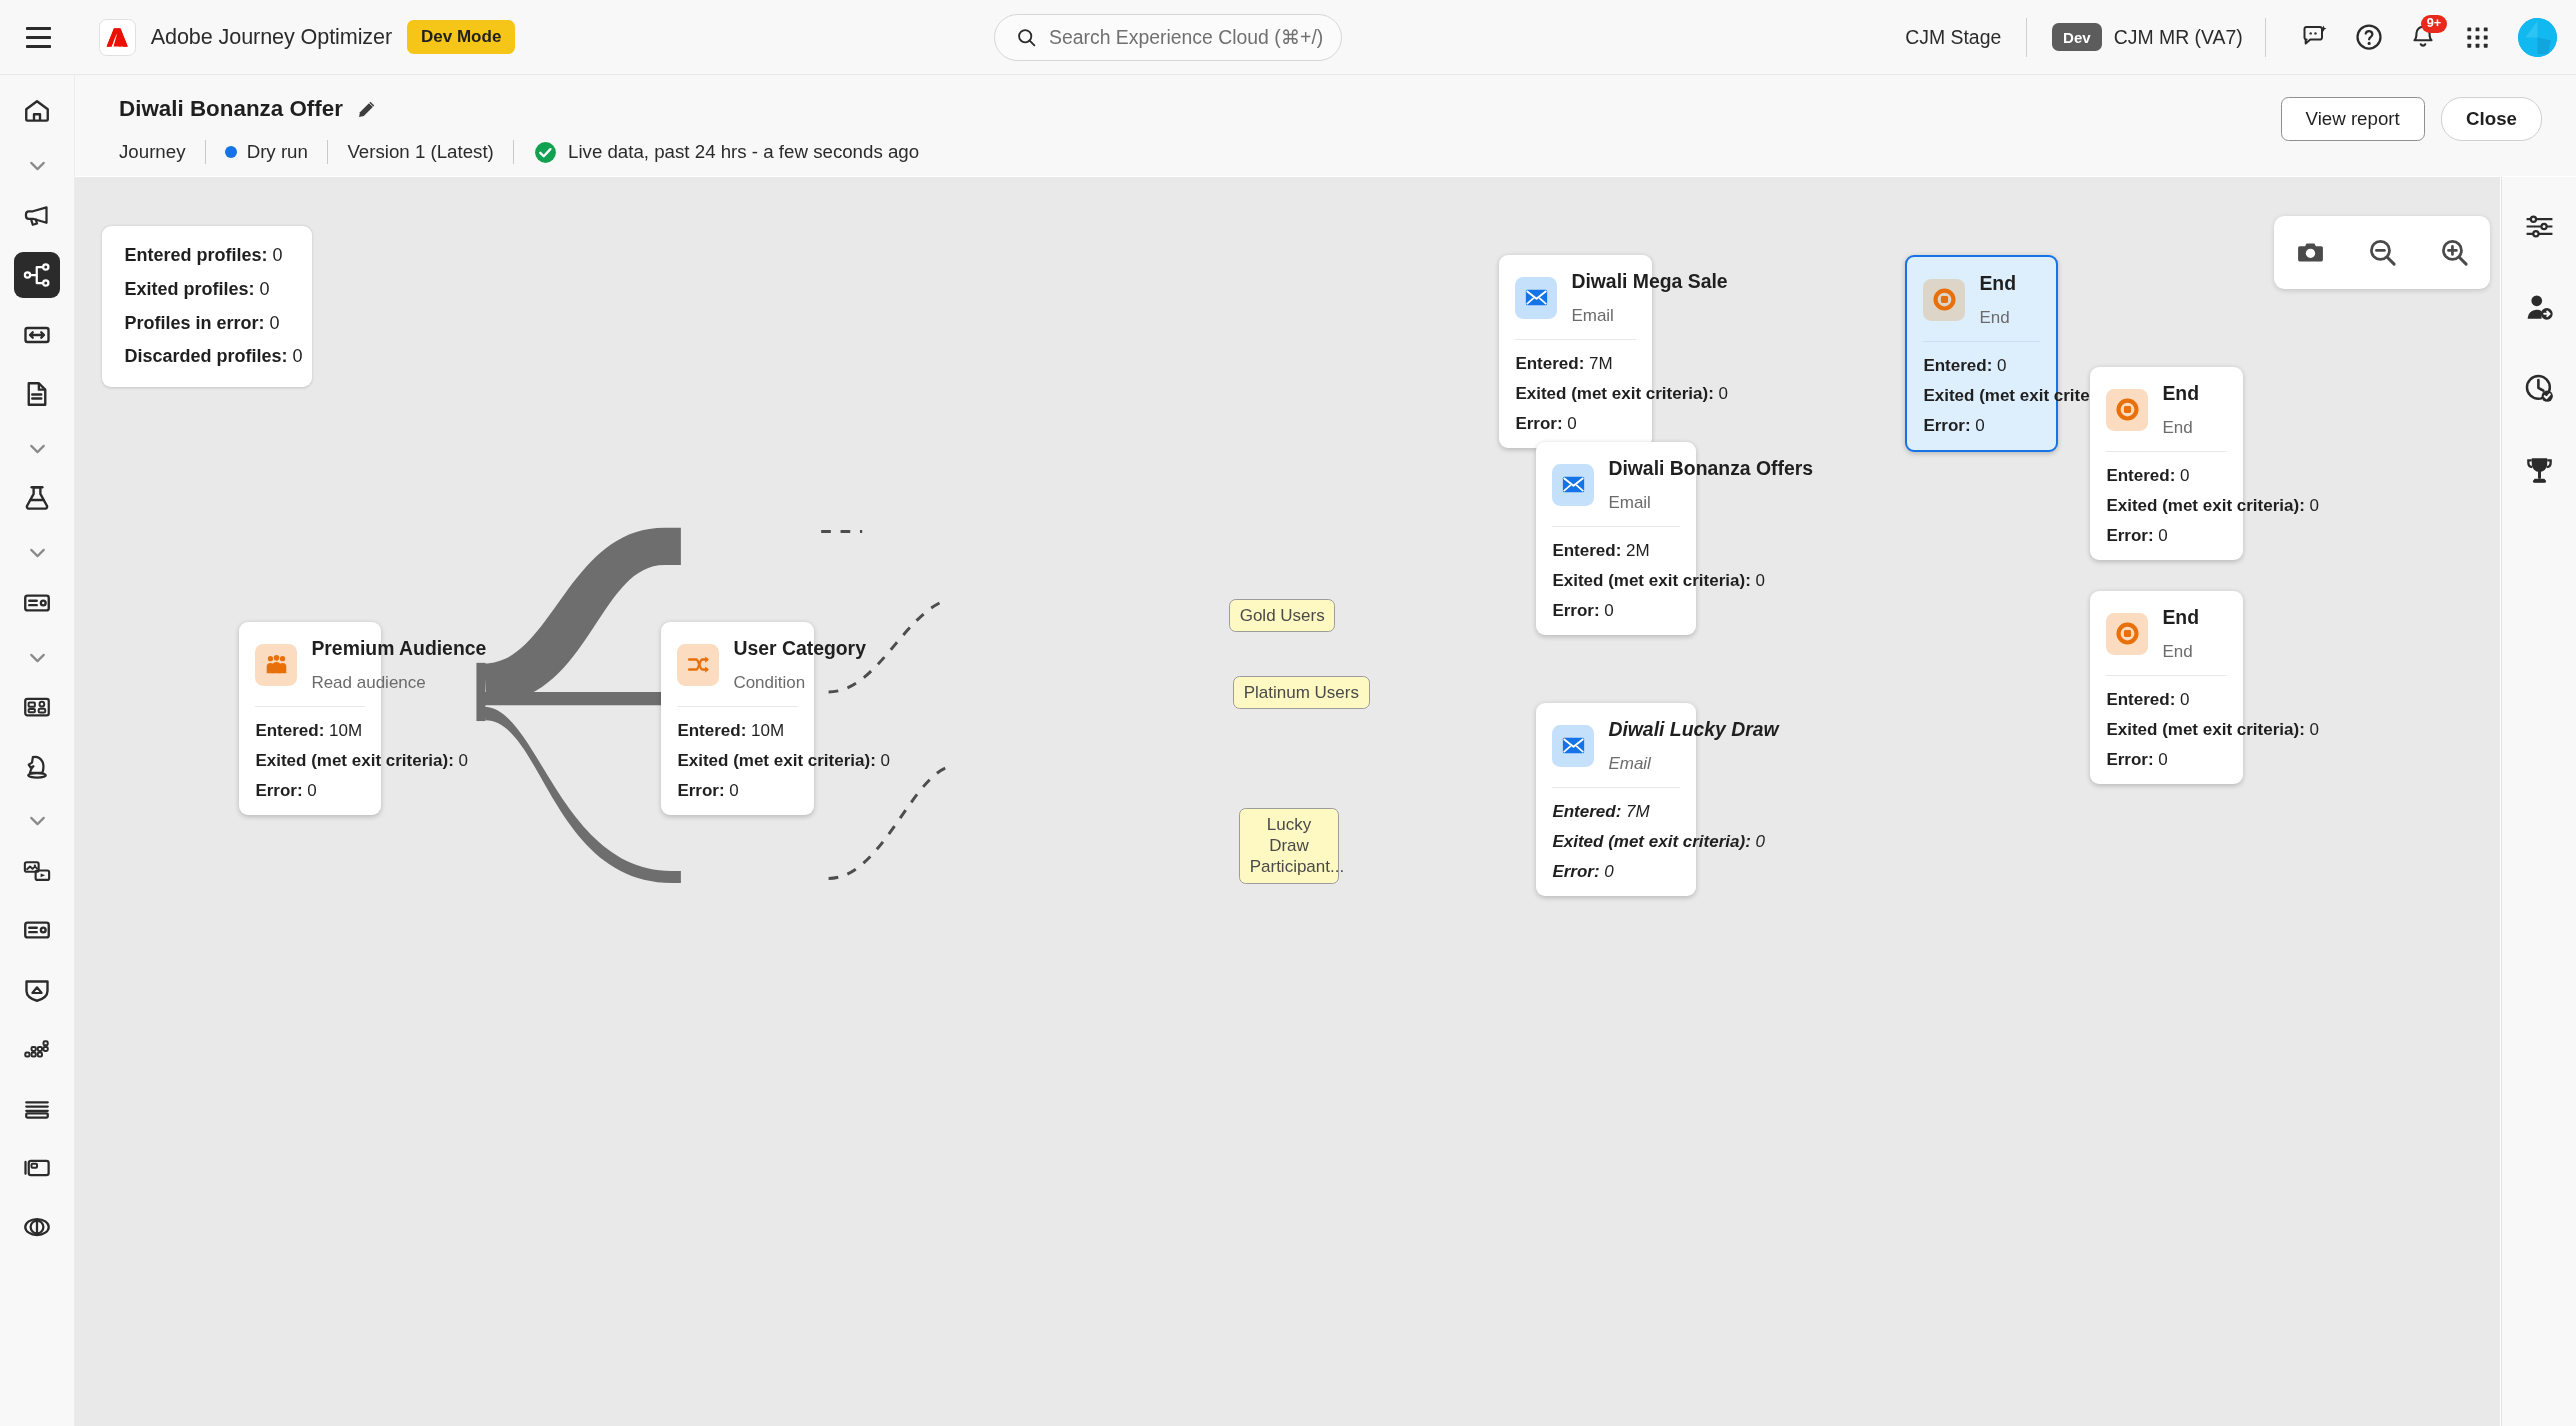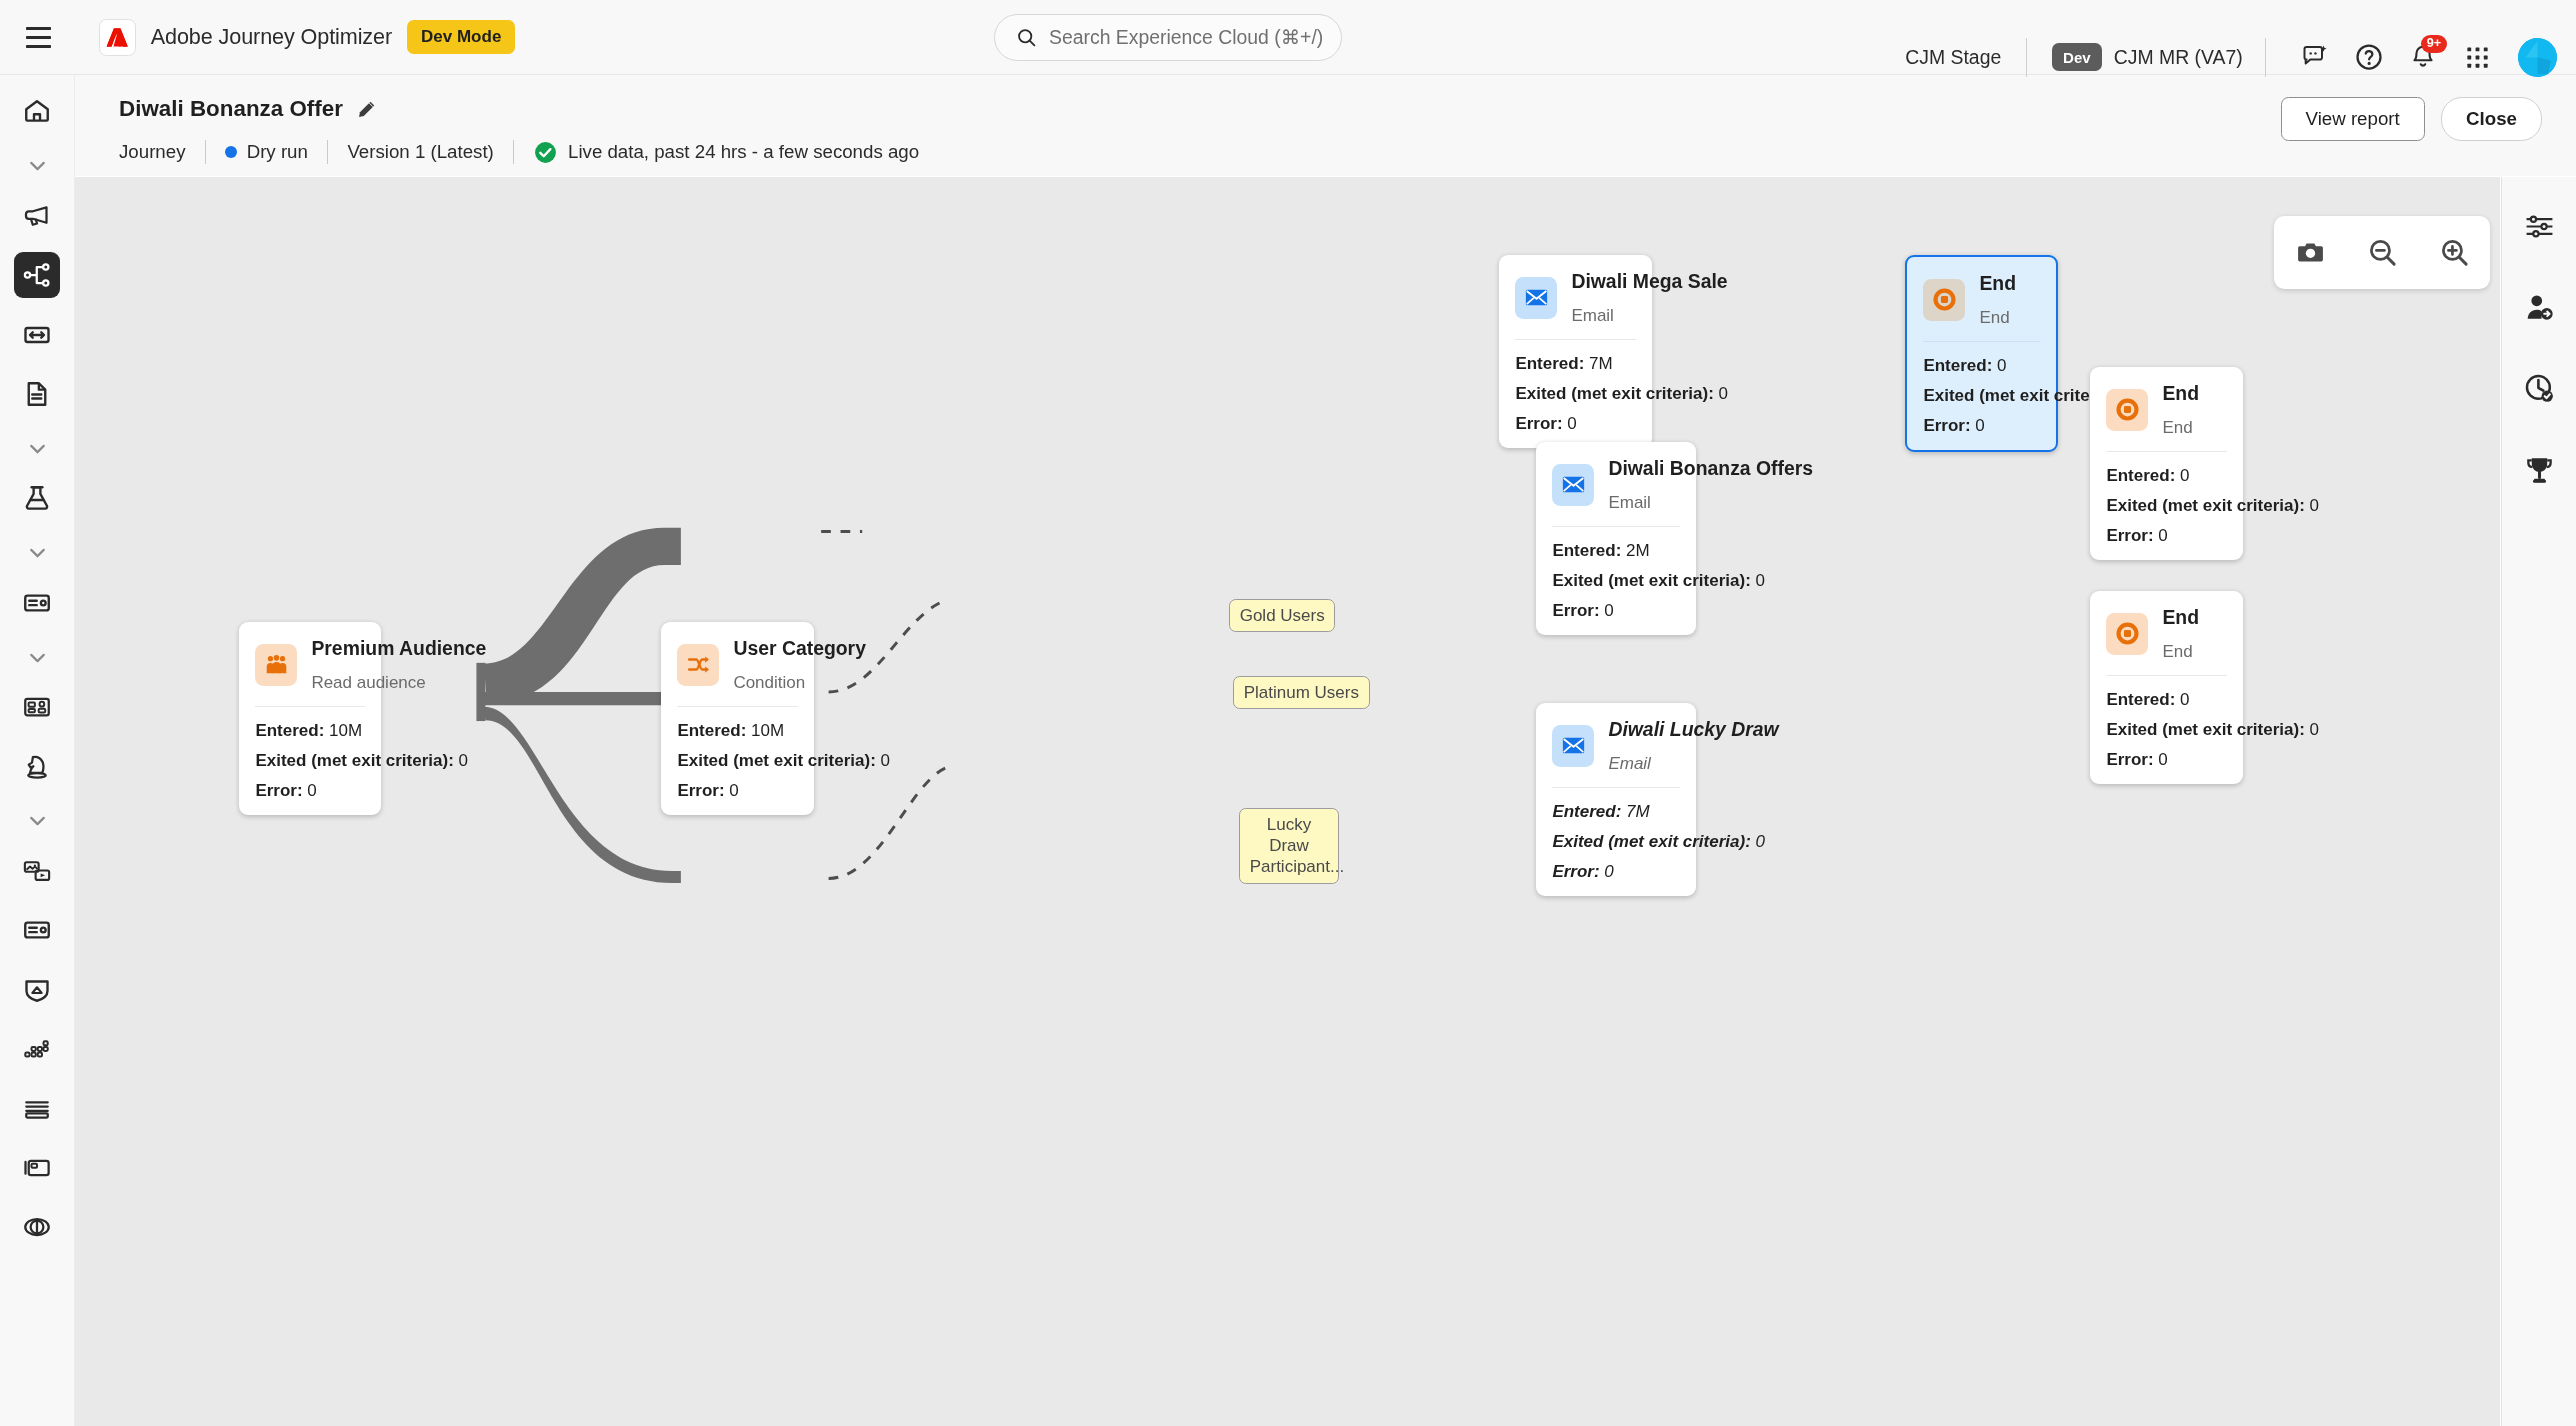--- a/index.html
+++ b/index.html
@@ -40,21 +40,21 @@
   #search-wrap { position: absolute; left: 994px; top: 14px; width: 348px; height: 47px; }
   #search-box {
     width: 100%; height: 100%; background: #fbfbfb; border: 0.7px solid #d6d6d6;
     border-radius: 24.6px; display: flex; align-items: center; padding-left: 21px; gap: 12px;
     cursor: text;
   }
   #search-placeholder { font-size: 19.4px; color: #707070; white-space: nowrap; }
 
   #topbar-right {
     position: absolute; right: 19.4px; top: 0; height: 74px;
-    display: flex; align-items: center; gap: 0px; margin-top: 20px;
+    display: flex; align-items: center; gap: 0px;
   }
   .tb-text { font-size: 19.4px; color: #2b2b2b; white-space: nowrap; }
   .dev-chip {
     background: #5c5c5c; color: #ffffff; font-size: 15px; font-weight: 700;
     padding: 5.2px 11.2px; border-radius: 6.7px; margin-right: 12px; white-space: nowrap;
   }
   .tb-divider { width:0.7px; height:39px; background:#cfcfcf; margin: 0 22.4px; }
   .tb-icon { width: 42px; height: 42px; display:flex; align-items:center; justify-content:center; cursor:pointer; position: relative; margin: 0 6px;}
   .notif-badge {
     position: absolute; top: -1.5px; right: -3px; background:#e8291c; color:#fff;
@@ -500,20 +500,38 @@
 
     <path d="M548,690 L815,690 L815,708 L548,708 Z" fill="#6e6e6e"></path>
 
     <path d="M548,710 C620,710 650,930 800,930 L812,930 L812,946 L800,946 C640,946 625,728 550,728 Z" fill="#6e6e6e"></path>
 
     <path d="M1000,475 L1055,475" stroke="#4d4d4d" stroke-width="4" stroke-dasharray="13 13" fill="none"></path>
     <path d="M1010,690 C1075,690 1110,585 1170,566" stroke="#4d4d4d" stroke-width="4" stroke-dasharray="13 13" fill="none"></path>
     <path d="M1010,940 C1080,940 1120,805 1172,790" stroke="#4d4d4d" stroke-width="4" stroke-dasharray="13 13" fill="none"></path>
   </svg>
 
+  <div id="stats-panel">
+    <div class="stat-line">
+      <b>Entered profiles:</b>
+      <span>0</span>
+    </div>
+    <div class="stat-line">
+      <b>Exited profiles:</b>
+      <span>0</span>
+    </div>
+    <div class="stat-line">
+      <b>Profiles in error:</b>
+      <span>0</span>
+    </div>
+    <div class="stat-line">
+      <b>Discarded profiles:</b>
+      <span>0</span>
+    </div>
+  </div>
 
   <div id="zoom-toolbar">
     <div class="zt-btn">
       <svg width="31" height="31" viewBox="0 0 24 24">
           <path d="M9 5.1h6l1.2 2h4.1a1.3 1.3 0 011.3 1.3v9.2a1.3 1.3 0 01-1.3 1.3H3.7a1.3 1.3 0 01-1.3-1.3V8.4a1.3 1.3 0 011.3-1.3h4.1z" fill="#4a4a4a"></path>
           <circle cx="12" cy="12.6" r="3.6" fill="#ffffff"></circle>
         </svg>
     </div>
     <div class="zt-btn">
       <svg width="31" height="31" viewBox="0 0 24 24">

